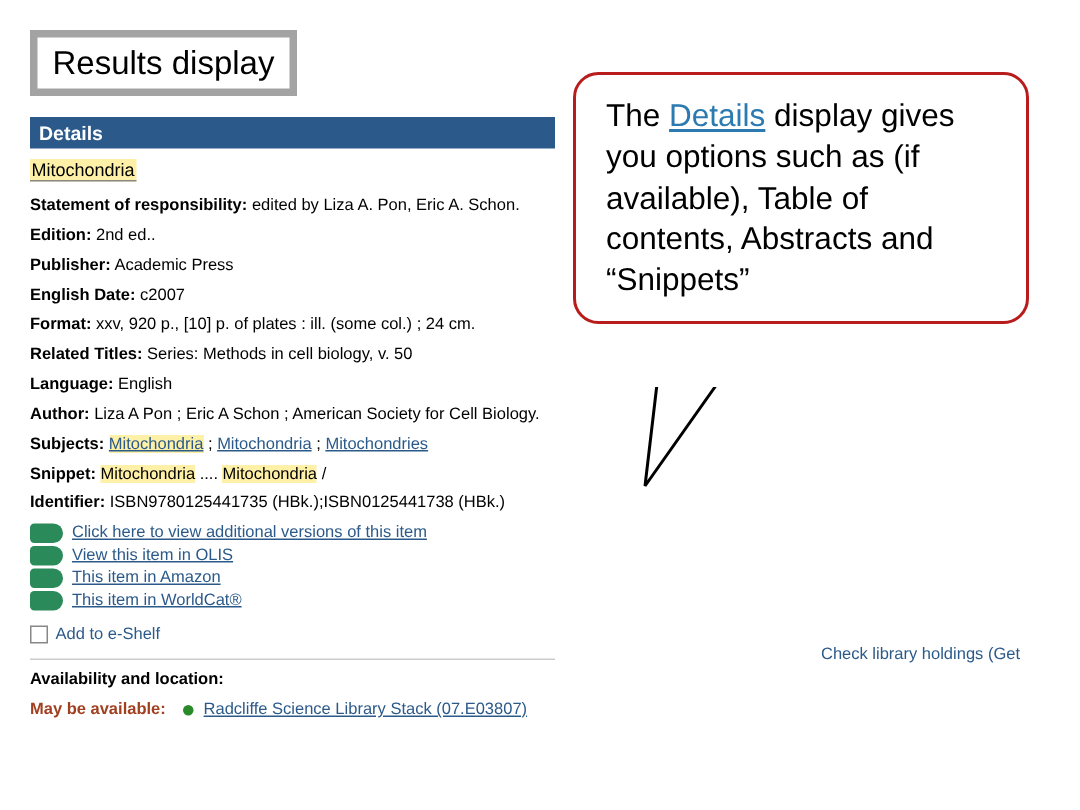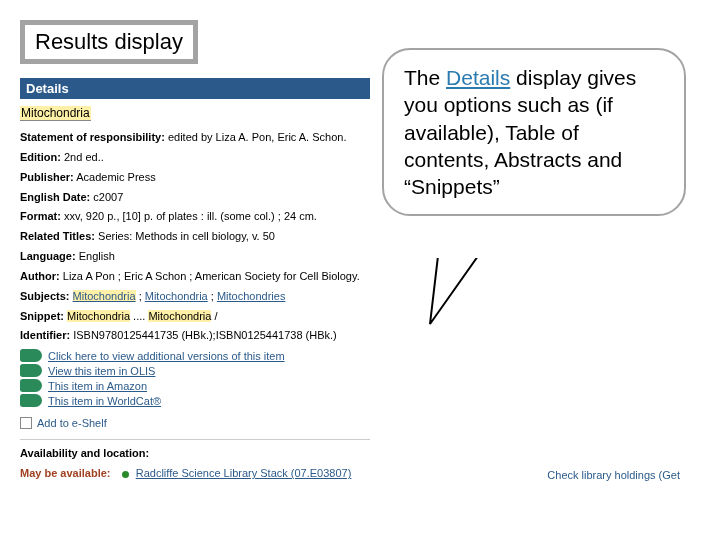--- a/index.html
+++ b/index.html
@@ -56,21 +56,20 @@
   }
   .subj-link {
     color: #2b5a8a;
     text-decoration: underline;
   }
   .links {
     margin-top: 6px;
   }
   .link-row {
     display: flex;
-    align-items: center;
     margin-bottom: 2px;
     font-size: 11px;
   }
   .link-row a {
     color: #2b5a8a;
     text-decoration: underline;
     margin-left: 6px;
   }
   .link-icon {
     width: 22px;
@@ -117,33 +116,32 @@
   .avail .loc {
     color: #2b5a8a;
     text-decoration: underline;
   }
   .check-hold {
     position: absolute;
     right: 40px;
     top: 430px;
     font-size: 11px;
     color: #2b5a8a;
-    margin-top: 39px;
   }
   
   .bubble-wrap {
     position: absolute;
     left: 382px;
     top: 48px;
     width: 300px;
     height: 260px;
   }
   .bubble {
-    border: 2px solid #a3a3a3;
-    border-radius: 28px;
+    border: 2px solid #b91c1c;
+    border-radius: 17px;
     background: #fff;
     padding: 14px 20px;
     font-size: 21px;
     line-height: 1.3;
     width: 260px;
     box-sizing: content-box;
   }
   .bubble .d-word {
     color: #2b7ab0;
     text-decoration: underline;

